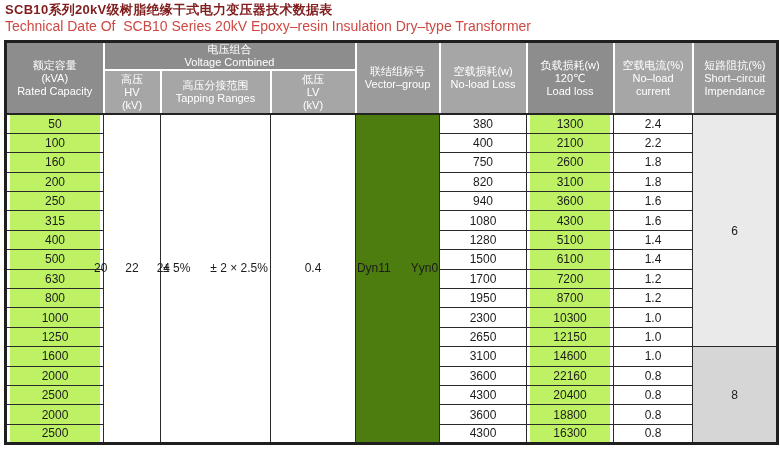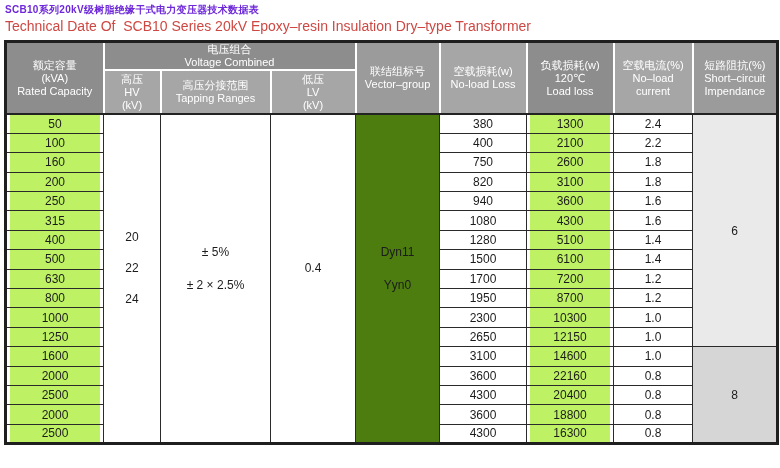--- a/index.html
+++ b/index.html
@@ -2,21 +2,21 @@
 <html><head>
 <meta charset="utf-8">
 <style>
   html,body{margin:0;padding:0;}
   body{
     width:780px;height:468px;position:relative;overflow:hidden;
     background:#ffffff;font-family:"Liberation Sans","DejaVu Sans",sans-serif;
   }
   .page-title{
     position:absolute;left:5px;top:2px;
-    font-size:10px;font-weight:bold;color:#6d28d9;line-height:15px;
+    font-size:13px;font-weight:bold;color:#7f1d1d;line-height:15px;
     letter-spacing:0.3px;white-space:pre;
   }
   .page-subtitle{
     position:absolute;left:5px;top:19px;
     font-size:14px;font-weight:normal;color:#ce4843;line-height:14px;
     white-space:pre;
   }
   table.data-table{
     position:absolute;left:4px;top:40px;width:772px;
     border-collapse:collapse;table-layout:fixed;
@@ -40,21 +40,21 @@
   }
   tbody tr{height:19.4px;}
   td.shade{
     background:#bef264;
     box-shadow:inset 3px 0 0 #ffffff, inset -3px 0 0 #ffffff;
   }
   td.vector{background:#4d7c0f;}
   td.imp6{background:#eaeaea;font-size:12px;}
   td.imp8{background:#d6d6d6;font-size:12px;}
   .stack{
-    display:flex;flex-direction:column;align-items:center;justify-content:center;
+    display:flex;align-items:center;justify-content:center;
     height:100%;transform:translateY(-16px);margin-top:12px;
   }
   .stack.g3{gap:18px;}
   .stack.g2{gap:20px;}
   .stack span{display:block;line-height:13px;white-space:pre;}
 </style>
 </head>
 <body>
 
 <div class="page-title">SCB10系列20kV级树脂绝缘干式电力变压器技术数据表</div>

